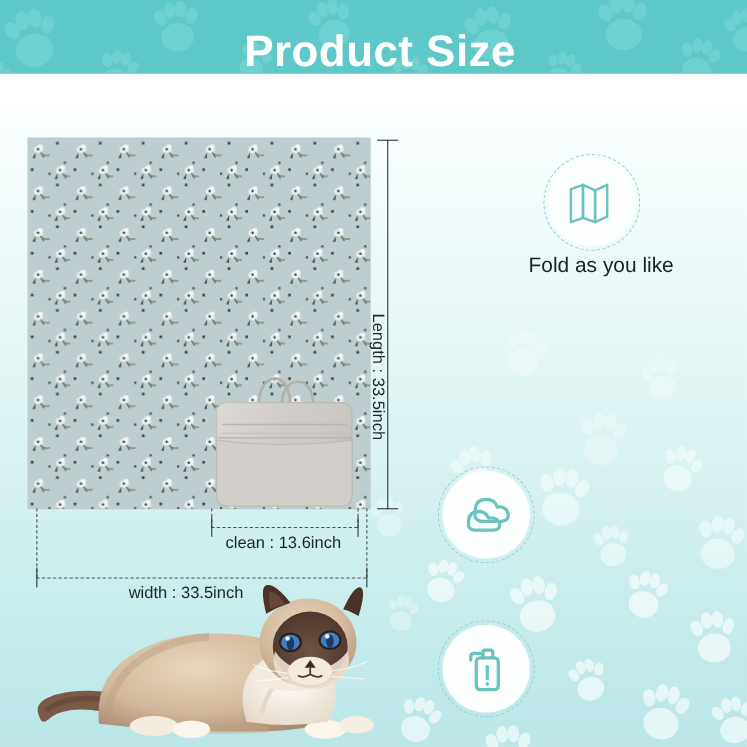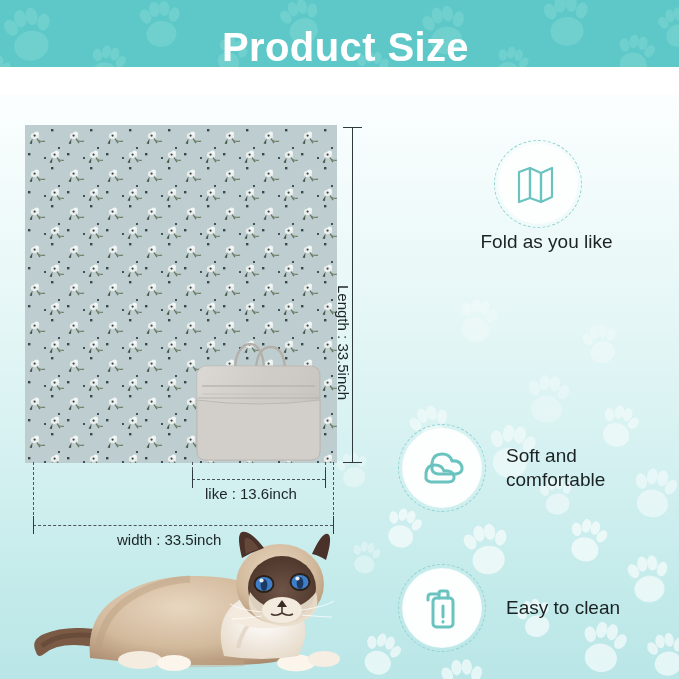--- a/index.html
+++ b/index.html
@@ -238,21 +238,21 @@
   <div class="len-label">Length : 33.5inch</div>
 
   <div class="dash-v" style="left:33px;top:462px;height:63px;"></div>
   <div class="dash-v" style="left:333px;top:462px;height:63px;"></div>
   <div class="dash-v" style="left:192px;top:462px;height:18px;"></div>
   <div class="dash-v" style="left:325px;top:462px;height:18px;"></div>
 
   <div class="dash-h" style="left:192px;top:479px;width:133px;"></div>
   <div class="tick-v" style="left:192px;top:470px;height:18px;"></div>
   <div class="tick-v" style="left:325px;top:470px;height:18px;"></div>
-  <div class="w-label" style="left:205px;top:485px;">like : 13.6inch</div>
+  <div class="w-label" style="left:205px;top:485px;">clean : 13.6inch</div>
 
   <div class="dash-h" style="left:33px;top:525px;width:300px;"></div>
   <div class="tick-v" style="left:33px;top:516px;height:18px;"></div>
   <div class="tick-v" style="left:333px;top:516px;height:18px;"></div>
   <div class="w-label" style="left:117px;top:531px;">width : 33.5inch</div>
 
   <svg class="cat" viewBox="0 0 330 149">
     <defs>
       <radialGradient id="bodyg" cx="0.45" cy="0.35" r="0.75">
         <stop offset="0" stop-color="#e8d7c0"></stop>
@@ -344,36 +344,34 @@
         <div class="ring"></div>
         <div class="glyph">
           <svg width="48" height="38" viewBox="0 0 48 38">
             <g fill="none" stroke="#6bc3c0" stroke-width="3" stroke-linecap="round" stroke-linejoin="round">
               <path d="M14 14 q1 -9 10 -9 q8 0 10 7 q8 -1 10 6 q1 6 -6 7 L20 25 q-7 -1 -6 -7 Z"></path>
               <path d="M8 24 q1 -8 9 -8 q7 0 9 6 q8 -1 10 5 q1 6 -6 6 L13 33 q-6 -1 -5 -6 Z"></path>
             </g>
           </svg>
         </div>
       </div>
-      <div class="f-text">Soft and comfortable</div>
     </div>
 
     <div class="feature f3">
       <div class="f-badge">
         <div class="disc"></div>
         <div class="ring"></div>
         <div class="glyph">
           <svg width="40" height="44" viewBox="0 0 40 44">
             <g fill="none" stroke="#6bc3c0" stroke-width="3" stroke-linecap="round" stroke-linejoin="round">
               <rect x="11" y="12" width="20" height="29" rx="3.5"></rect>
               <path d="M17 12 V7 q0 -2 2 -2 h5 q2 0 2 2 v5"></path>
               <path d="M17 8 H9 q-3 0 -3 3 v3"></path>
               <path d="M21 20 V31"></path>
               <path d="M21 35.5 V36"></path>
             </g>
           </svg>
         </div>
       </div>
-      <div class="f-text">Easy to clean</div>
     </div>
 
   </div>
 </div>
 
 </body></html>

